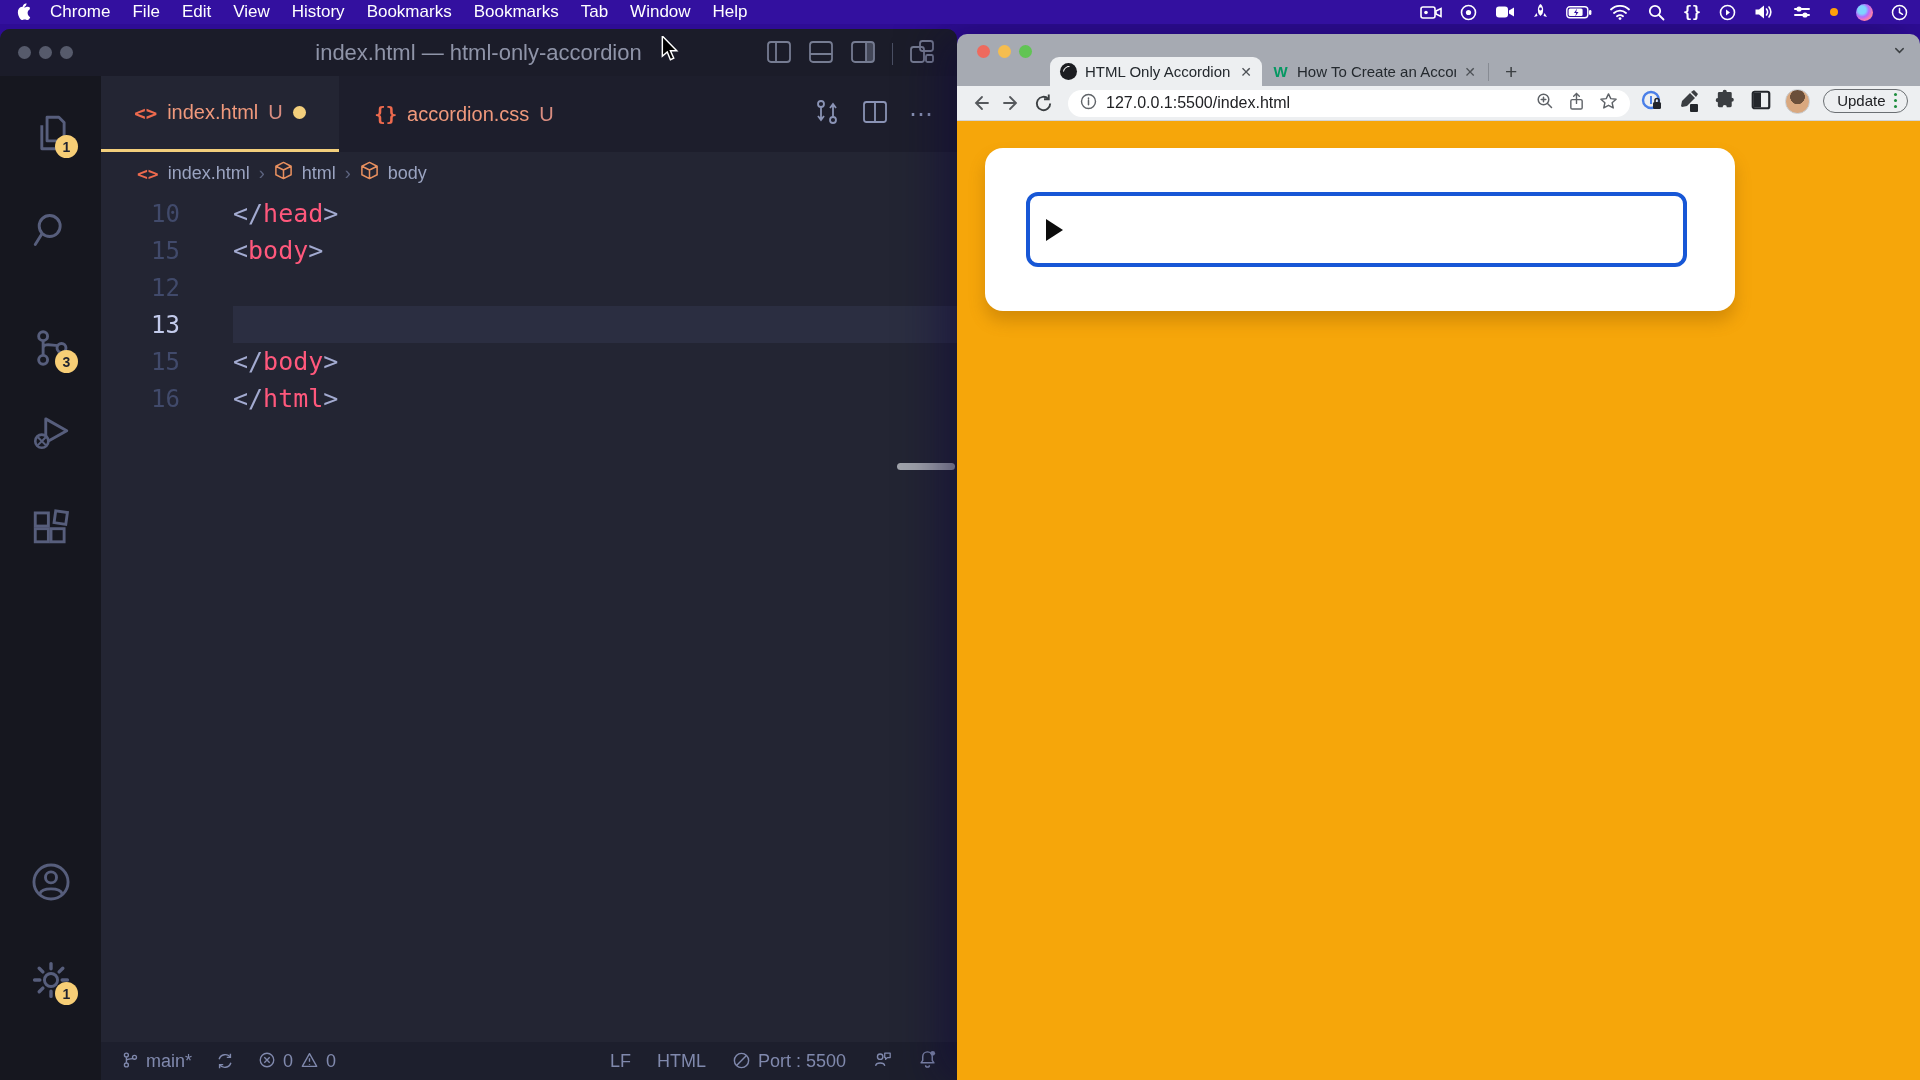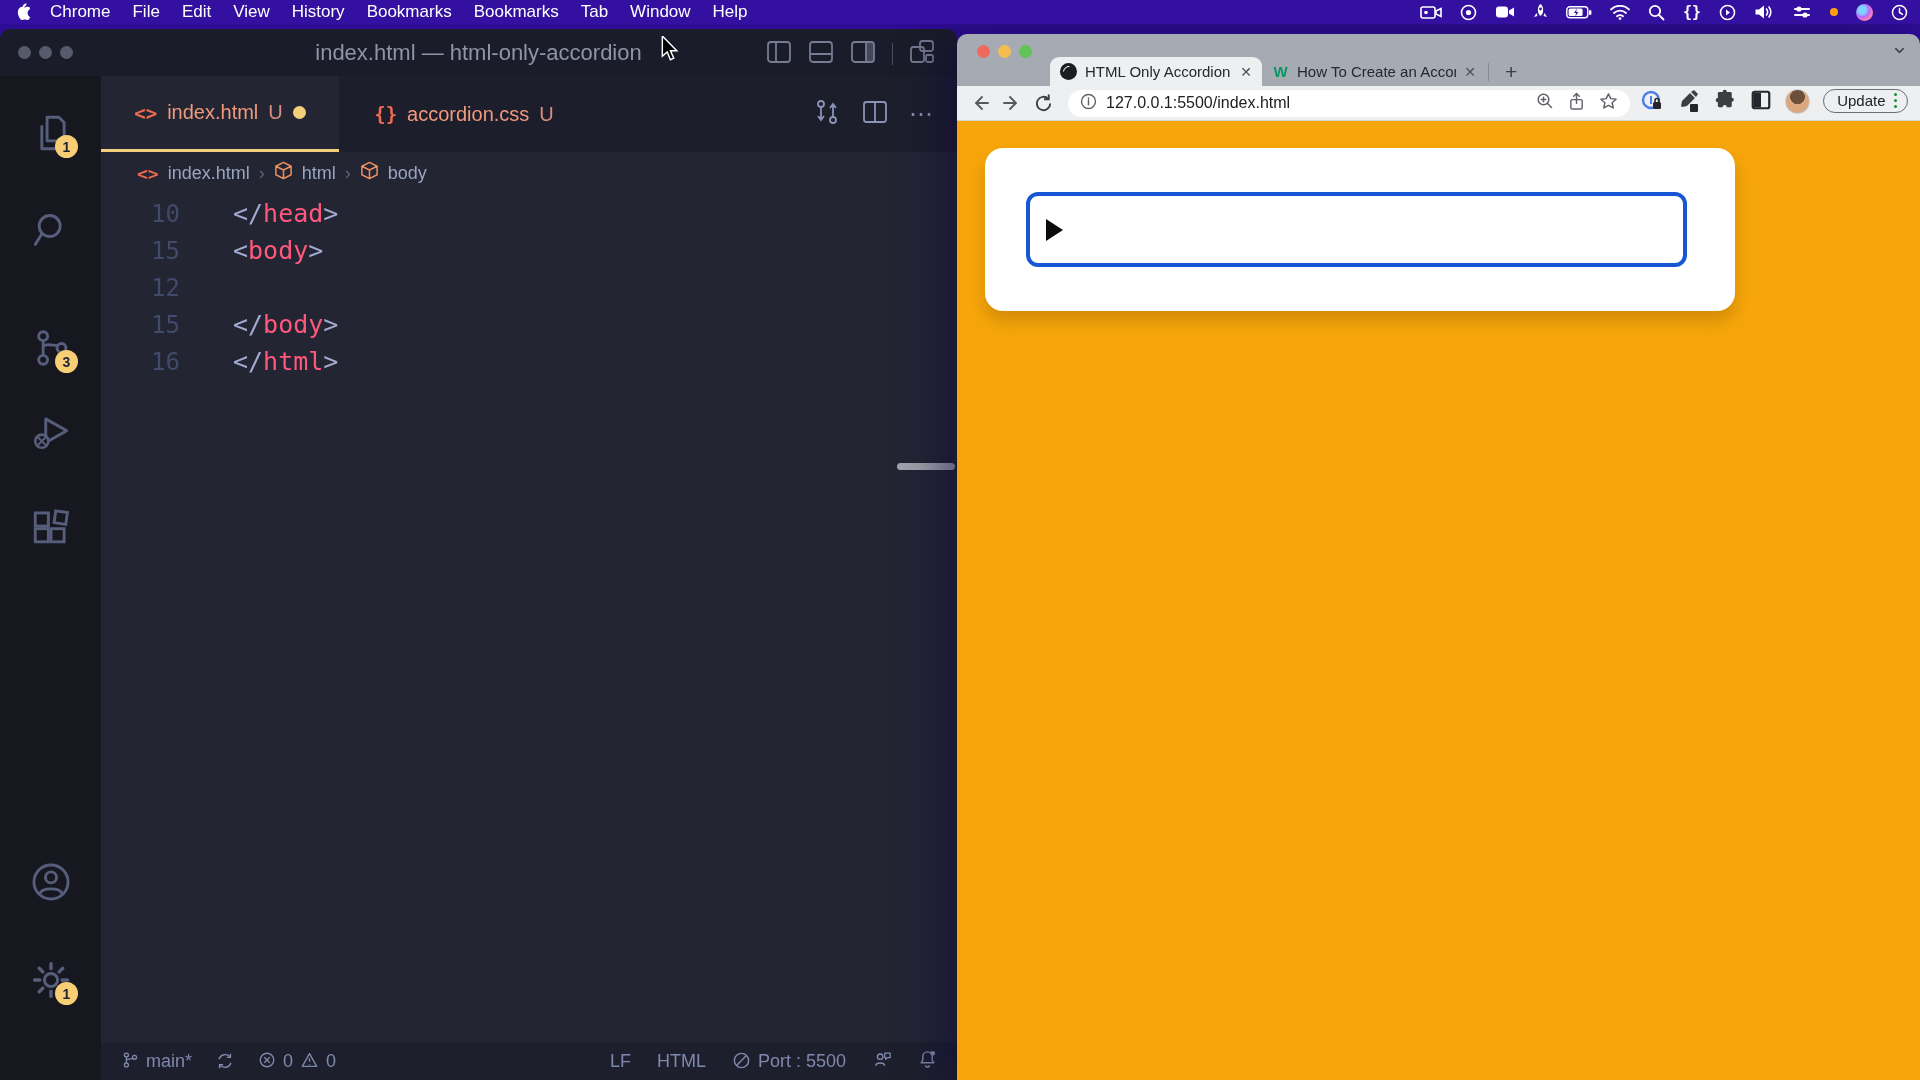--- a/index.html
+++ b/index.html
@@ -359,20 +359,25 @@
             <span class="indent"></span>
           <span class="code-content"><span class="punct">&lt;/</span><span class="tagname">head</span><span class="punct">&gt;</span></span>
         </div>
         <div class="codeline">
           <span class="ln">15</span>
             <span class="indent"></span>
           <span class="code-content"><span class="punct">&lt;</span><span class="tagname">body</span><span class="punct">&gt;</span></span>
         </div>
         <div class="codeline">
           <span class="ln">12</span>
+            <span class="indent"></span>
+          <span class="code-content"></span>
+        </div>
+        <div class="codeline current">
+          <span class="ln">13</span>
             <span class="indent"></span>
           <span class="code-content"></span>
         </div>
         <div class="codeline">
           <span class="ln">15</span>
             <span class="indent"></span>
           <span class="code-content"><span class="punct">&lt;/</span><span class="tagname">body</span><span class="punct">&gt;</span></span>
         </div>
         <div class="codeline">
           <span class="ln">16</span>

